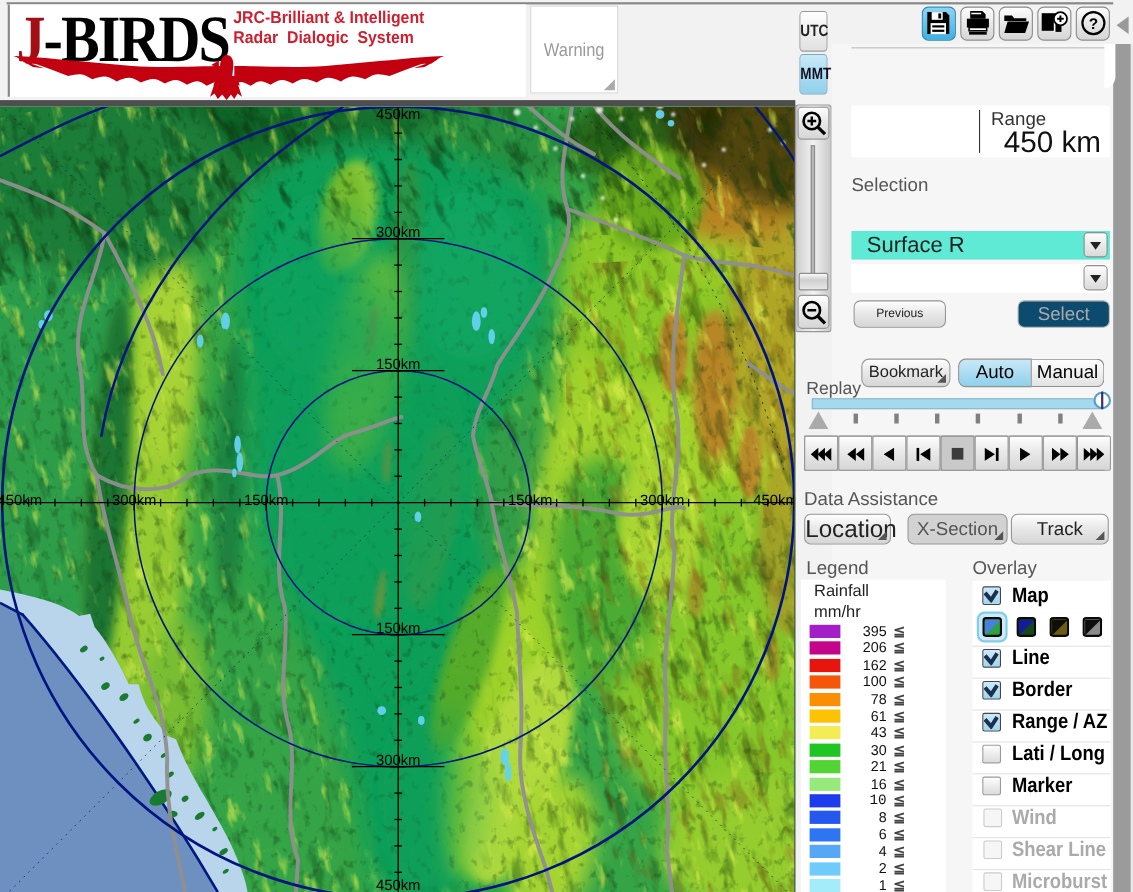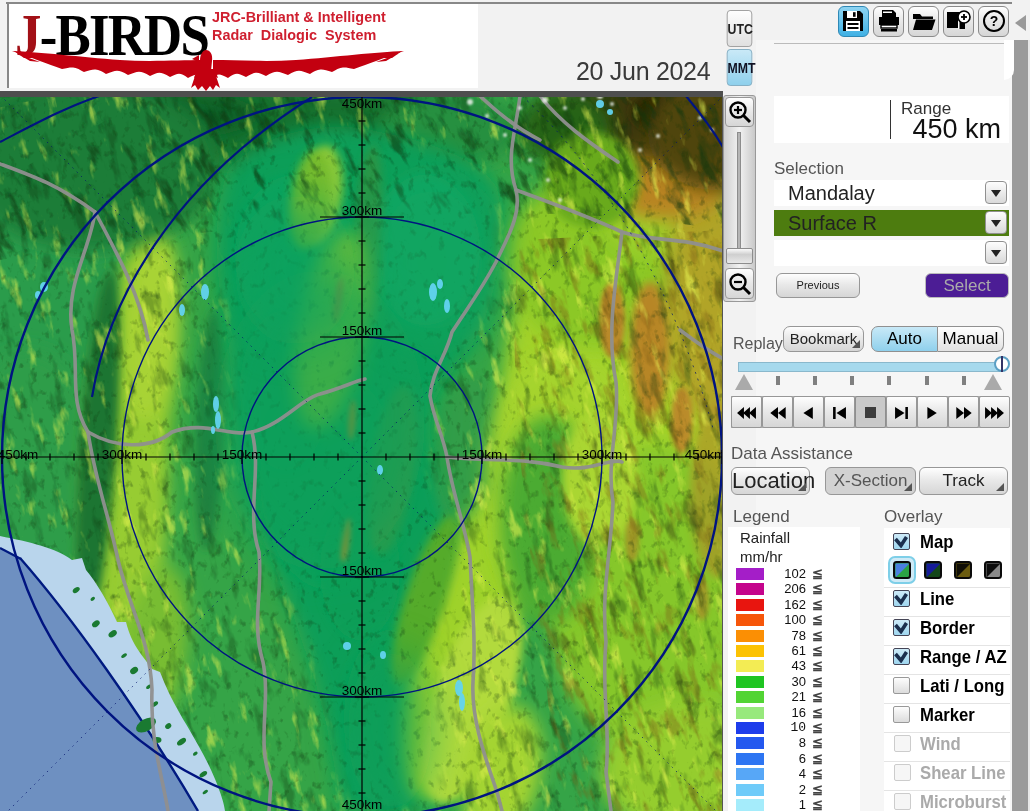--- a/index.html
+++ b/index.html
@@ -34,22 +34,25 @@
   <path d="M394,3 C366,4 326,9 286,12 C256,14 226,12 203,12 L203,30 C208,25 210,26 218,30 C226,24 228,25 236,29 C246,23 248,24 256,28 C266,22 268,23 278,27 C288,21 290,22 300,26 C310,20 312,21 322,24 C332,18 334,19 344,21 C358,16 376,9 394,3 Z"></path>
   <path d="M4,3 L26,10 L14,10 Z M8,6 L30,14 L20,13 Z"></path>
   <path d="M392,3 L370,10 L382,10 Z M388,6 L366,14 L376,13 Z"></path>
   <path d="M190,13 C190,6 193,2 196,2 C200,2 203,6 202,13 L201,23 L191,23 Z"></path>
   <path d="M189,7 L182,11 L189,14 Z"></path>
   <path d="M187,21 L205,21 L208,30 L203,28 L204,33 L199,30 L200,36 L196,32 L192,36 L193,30 L188,33 L189,28 L184,30 Z"></path>
   <path d="M185,28 L181,40 L185,37 L188,42 L192,38 L196,43 L200,38 L203,42 L206,37 L210,40 L206,28 Z"></path>
   </g>
 </svg>
 
-
-<div class="abs" style="left:576px;top:57px;width:160px;height:32px;font-size:25px;letter-spacing:-0.3px;color:#3a3a3a;">20 Jun 2024</div>
+<div class="abs" style="left:482px;top:5px;width:80px;height:80px;background:#fff;border:1px solid #d8d8d8;">
+  <div class="abs" style="left:0;top:30px;width:78px;text-align:center;color:#9a9a9a;font-size:17px;transform:scaleX(0.88);transform-origin:50% 50%;">Warning</div>
+  <div class="abs" style="right:2px;bottom:2px;width:0;height:0;border-left:10px solid transparent;border-bottom:10px solid #aaa;"></div>
+</div>
+
 
 <div class="abs" style="left:724px;top:10px;width:31px;height:37px;background:linear-gradient(#fefefe,#e0e0e0);border:1px solid #999;border-radius:4px;font-size:15px;font-weight:bold;color:#222;text-align:center;line-height:35px;transform:scaleX(0.82);transform-origin:50% 50%;">UTC</div>
 <div class="abs" style="left:724px;top:49px;width:31px;height:37px;background:linear-gradient(#c9e9f7,#8fd0ec);border:1px solid #7aa9c0;border-radius:4px;font-size:15px;font-weight:bold;color:#112;text-align:center;line-height:35px;transform:scaleX(0.82);transform-origin:50% 50%;">MMT</div>
 
 <div class="abs" style="left:838px;top:6px;width:31px;height:31px;background:linear-gradient(#8ed4f2,#3fb0e4);border:1.5px solid #2e88b5;border-radius:6px;">
   <svg width="22" height="22" viewBox="0 0 22 22" style="margin:3px;">
         <path d="M1,1 L18,1 L21,4 L21,21 L1,21 Z" fill="#000"></path>
         <rect x="5" y="1" width="10" height="7" fill="#fff"></rect>
         <rect x="11" y="2.2" width="2.6" height="4.6" fill="#000"></rect>
         <rect x="4" y="11" width="14" height="10" fill="#fff"></rect>
@@ -416,35 +419,31 @@
 </div>
 
 <div class="abs" style="left:756px;top:40px;width:256px;height:771px;background:#f6f6f6;"></div>
 <div class="abs" style="left:774px;top:43px;width:236px;height:1px;background:#bbb;"></div>
 <div class="abs" style="left:774px;top:96px;width:235px;height:47px;background:#fff;">
   <div class="abs" style="left:116px;top:4px;width:1px;height:39px;background:#333;"></div>
   <div class="abs" style="left:127px;top:3px;font-size:17px;color:#333;">Range</div>
   <div class="abs" style="right:8px;top:18px;font-size:27px;color:#111;">450 km</div>
 </div>
 <div class="abs" style="left:774px;top:159px;font-size:17px;color:#555;">Selection</div>
-<div class="abs" style="left:774px;top:180px;width:235px;height:26px;background:#fff;">
-  <div class="abs" style="left:14px;top:2px;font-size:20px;color:#222;">Mandalay</div>
-  <div class="ddbtn" style="left:211px;top:1px;"></div>
-</div>
-<div class="abs" style="left:774px;top:210px;width:235px;height:26px;background:#4d7c0f;">
+<div class="abs" style="left:774px;top:210px;width:235px;height:26px;background:#5eead4;">
   <div class="abs" style="left:14px;top:2px;font-size:20px;color:#222;">Surface R</div>
   <div class="ddbtn" style="left:211px;top:1px;"></div>
 </div>
 <div class="abs" style="left:774px;top:240px;width:235px;height:26px;background:#fff;">
   <div class="ddbtn" style="left:211px;top:1px;"></div>
 </div>
 <div class="abs btn" style="left:776px;top:273px;width:84px;height:25px;font-size:11px;line-height:23px;">Previous</div>
-<div class="abs" style="left:925px;top:273px;width:84px;height:25px;background:#4c1d95;border:1px solid #bbb;border-radius:6px;font-size:17px;line-height:23px;color:#aaa;text-align:center;">Select</div>
-
-<div class="abs" style="left:733px;top:335px;font-size:16px;color:#555;">Replay</div>
+<div class="abs" style="left:925px;top:273px;width:84px;height:25px;background:#0c4a6e;border:1px solid #bbb;border-radius:6px;font-size:17px;line-height:23px;color:#aaa;text-align:center;">Select</div>
+
+<div class="abs" style="left:733px;top:345px;font-size:16px;color:#555;">Replay</div>
 <div class="abs btn" style="left:783px;top:326px;width:81px;height:26px;font-size:15px;line-height:24px;border-radius:7px;">Bookmark<div class="cornertri"></div></div>
 <div class="abs" style="left:871px;top:326px;width:67px;height:26px;background:linear-gradient(#c8e9f7,#8fd0ec);border:1px solid #909090;border-radius:7px 0 0 7px;font-size:17px;line-height:24px;color:#000;text-align:center;">Auto</div>
 <div class="abs" style="left:938px;top:326px;width:66px;height:26px;background:linear-gradient(#fefefe,#e2e2e2);border:1px solid #909090;border-left:none;border-radius:0 7px 7px 0;font-size:17px;line-height:24px;color:#000;text-align:center;">Manual</div>
 
 <div class="abs" style="left:738px;top:362px;width:264px;height:10px;background:#a6d9ed;border:1px solid #8ab8cc;"></div>
 <div class="abs" style="left:994px;top:356px;width:16px;height:16px;background:#fff;border:2px solid #5b9fc4;border-radius:50%;"></div>
 <div class="abs" style="left:1001px;top:356px;width:2px;height:16px;background:#336;"></div>
 <div class="abs" style="left:735px;top:374px;width:0;height:0;border-left:9px solid transparent;border-right:9px solid transparent;border-bottom:16px solid #aaa;"></div>
 <div class="abs" style="left:984px;top:374px;width:0;height:0;border-left:9px solid transparent;border-right:9px solid transparent;border-bottom:16px solid #aaa;"></div>
 <div class="abs" style="left:776px;top:376px;width:4px;height:9px;background:#808080;"></div>
@@ -502,21 +501,21 @@
 <div class="abs" style="left:731px;top:444px;font-size:17px;color:#555;">Data Assistance</div>
 <div class="abs btn" style="left:731px;top:467px;width:79px;height:28px;font-size:22px;line-height:26px;">Location<div class="cornertri"></div></div>
 <div class="abs" style="left:825px;top:467px;width:91px;height:28px;background:#d2d2d2;border:1px solid #979797;border-radius:6px;font-size:17px;line-height:26px;color:#555;text-align:center;">X-Section<div class="cornertri"></div></div>
 <div class="abs btn" style="left:919px;top:467px;width:89px;height:28px;font-size:17px;line-height:26px;">Track<div class="cornertri"></div></div>
 
 <div class="abs" style="left:733px;top:507px;font-size:17px;color:#555;">Legend</div>
 <div class="abs" style="left:728px;top:527px;width:132px;height:284px;background:#fff;"></div>
 <div class="abs" style="left:740px;top:529px;font-size:15px;color:#222;">Rainfall</div>
 <div class="abs" style="left:740px;top:548px;font-size:15px;color:#222;">mm/hr</div>
 <div class="abs" style="left:736px;top:568px;width:28px;height:12px;background:#a41ec8;"></div>
-<div class="legnum" style="left:762px;top:566px;">102</div>
+<div class="legnum" style="left:762px;top:566px;">395</div>
 <div class="legsym" style="left:812px;top:566px;">≦</div>
 <div class="abs" style="left:736px;top:583px;width:28px;height:12px;background:#c4058c;"></div>
 <div class="legnum" style="left:762px;top:581px;">206</div>
 <div class="legsym" style="left:812px;top:581px;">≦</div>
 <div class="abs" style="left:736px;top:599px;width:28px;height:12px;background:#e8150f;"></div>
 <div class="legnum" style="left:762px;top:597px;">162</div>
 <div class="legsym" style="left:812px;top:597px;">≦</div>
 <div class="abs" style="left:736px;top:614px;width:28px;height:12px;background:#f6560a;"></div>
 <div class="legnum" style="left:762px;top:612px;">100</div>
 <div class="legsym" style="left:812px;top:612px;">≦</div>

